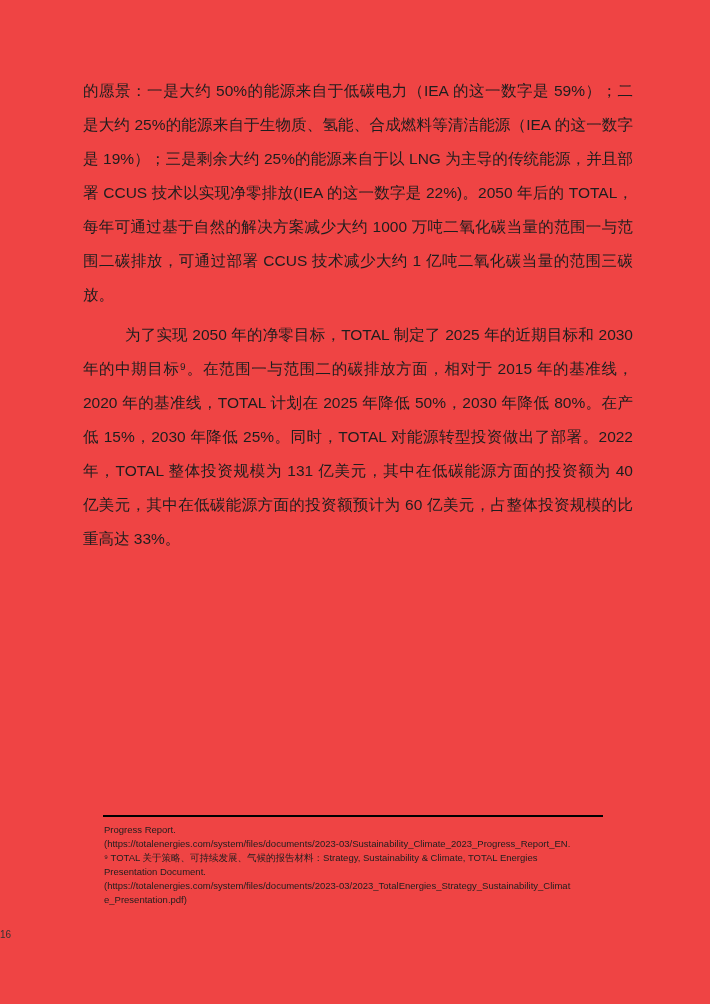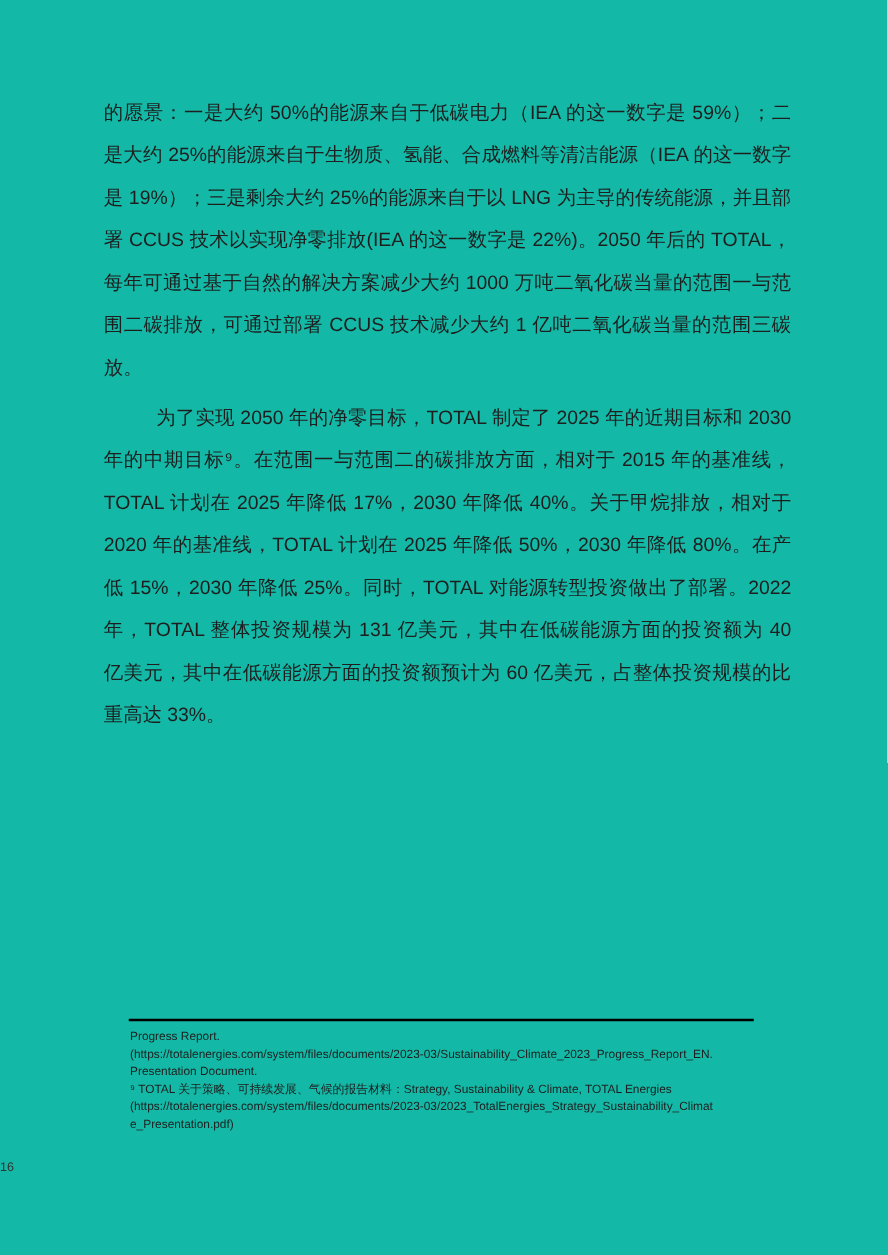--- a/index.html
+++ b/index.html
@@ -1,21 +1,21 @@
 <!DOCTYPE html>
 <html><head>
 <meta charset="utf-8">
 <style>
   * { margin: 0; padding: 0; box-sizing: border-box; }
   html, body { background: #ffffff; }
   .page {
     position: relative;
     width: 710px;
     height: 1004px;
-    background: #14b8a6;
+    background: #ef4444;
     font-family: "Liberation Sans", sans-serif;
     color: #1e1e1e;
     overflow: hidden;
   }
   .body-text {
     position: absolute;
     left: 83px;
     top: 74px;
     width: 550px;
     font-size: 15.5px;
@@ -77,36 +77,35 @@
       <div class="tline">是 19%）；三是剩余大约 25%的能源来自于以 LNG 为主导的传统能源，并且部</div>
       <div class="tline">署 CCUS 技术以实现净零排放(IEA 的这一数字是 22%)。2050 年后的 TOTAL，</div>
       <div class="tline">每年可通过基于自然的解决方案减少大约 1000 万吨二氧化碳当量的范围一与范</div>
       <div class="tline">围二碳排放，可通过部署 CCUS 技术减少大约 1 亿吨二氧化碳当量的范围三碳排</div>
       <div class="tline lastline">放。</div>
     </div>
 
     <div class="para">
       <div class="tline firstindent">为了实现 2050 年的净零目标，TOTAL 制定了 2025 年的近期目标和 2030</div>
       <div class="tline">年的中期目标⁹。在范围一与范围二的碳排放方面，相对于 2015 年的基准线，</div>
-      <div class="tline">TOTAL 计划在 2025 年降低 17%，2030 年降低 40%。关于甲烷排放，相对于</div>
       <div class="tline">2020 年的基准线，TOTAL 计划在 2025 年降低 50%，2030 年降低 80%。在产</div>
       <div class="tline">低 15%，2030 年降低 25%。同时，TOTAL 对能源转型投资做出了部署。2022</div>
       <div class="tline">年，TOTAL 整体投资规模为 131 亿美元，其中在低碳能源方面的投资额为 40</div>
       <div class="tline">亿美元，其中在低碳能源方面的投资额预计为 60 亿美元，占整体投资规模的比</div>
       <div class="tline lastline">重高达 33%。</div>
     </div>
 
   </div>
 
   <div class="footnote-sep"></div>
 
   <div class="footnotes">
     <div class="fline">Progress Report.</div>
     <div class="fline">(https://totalenergies.com/system/files/documents/2023-03/Sustainability_Climate_2023_Progress_Report_EN.</div>
+    <div class="fline">⁹ TOTAL 关于策略、可持续发展、气候的报告材料：Strategy, Sustainability &amp; Climate, TOTAL Energies</div>
     <div class="fline">Presentation Document.</div>
-    <div class="fline">⁹ TOTAL 关于策略、可持续发展、气候的报告材料：Strategy, Sustainability &amp; Climate, TOTAL Energies</div>
     <div class="fline">(https://totalenergies.com/system/files/documents/2023-03/2023_TotalEnergies_Strategy_Sustainability_Climat</div>
     <div class="fline">e_Presentation.pdf)</div>
   </div>
 
   <div class="page-footer">16</div>
 
 </div>
 
 </body></html>

